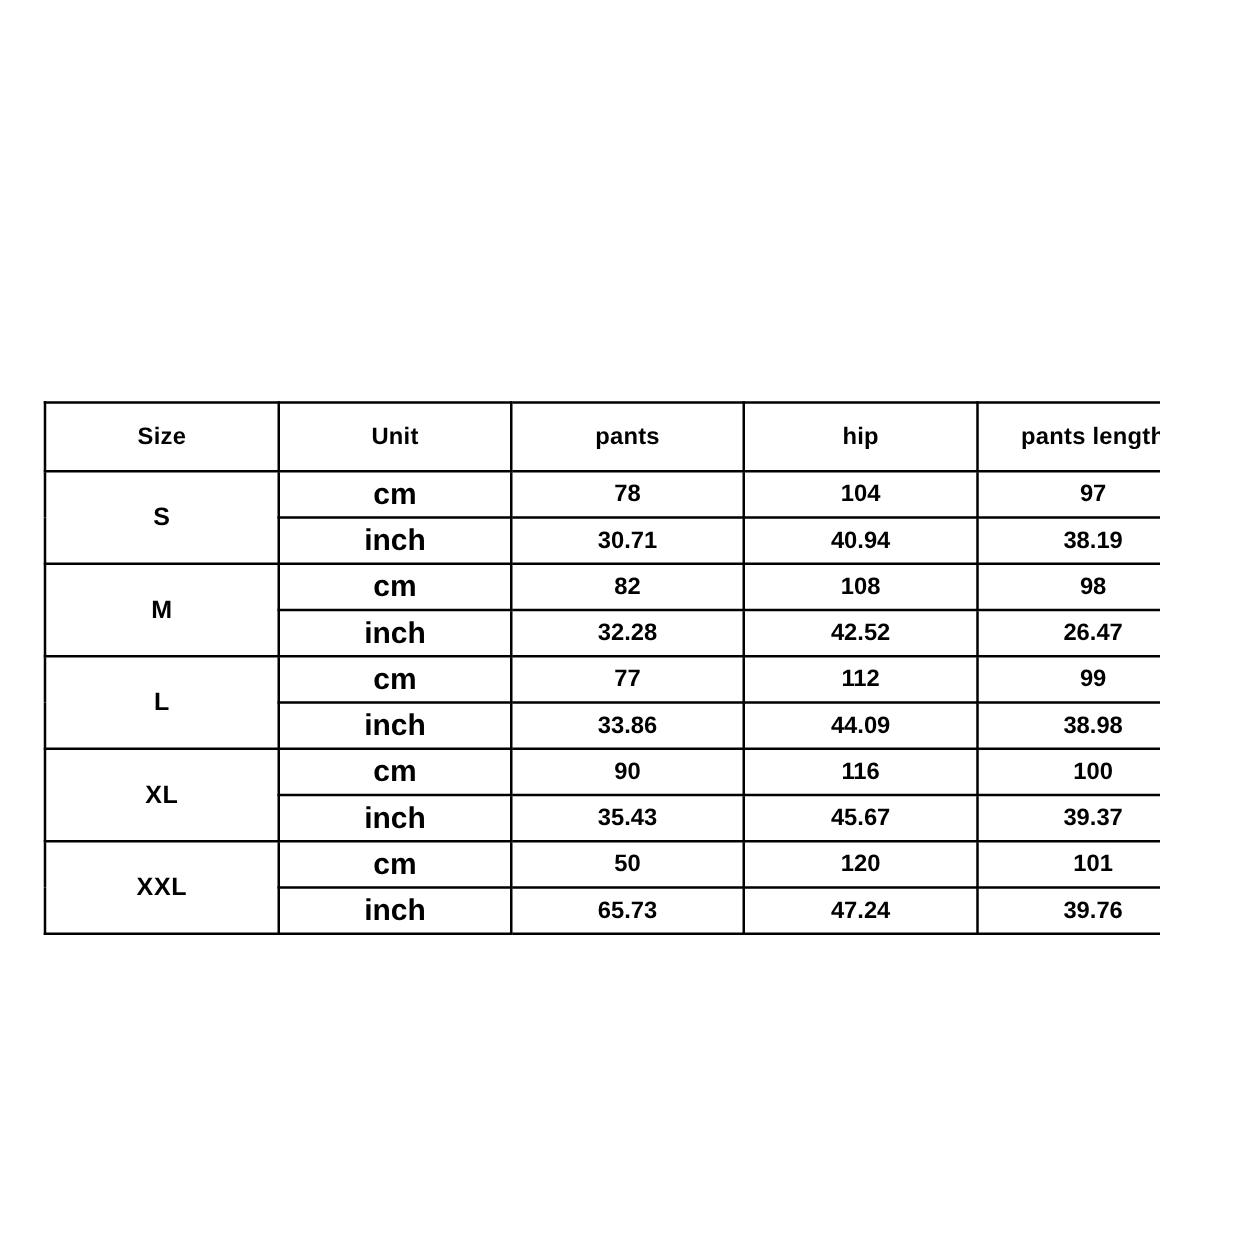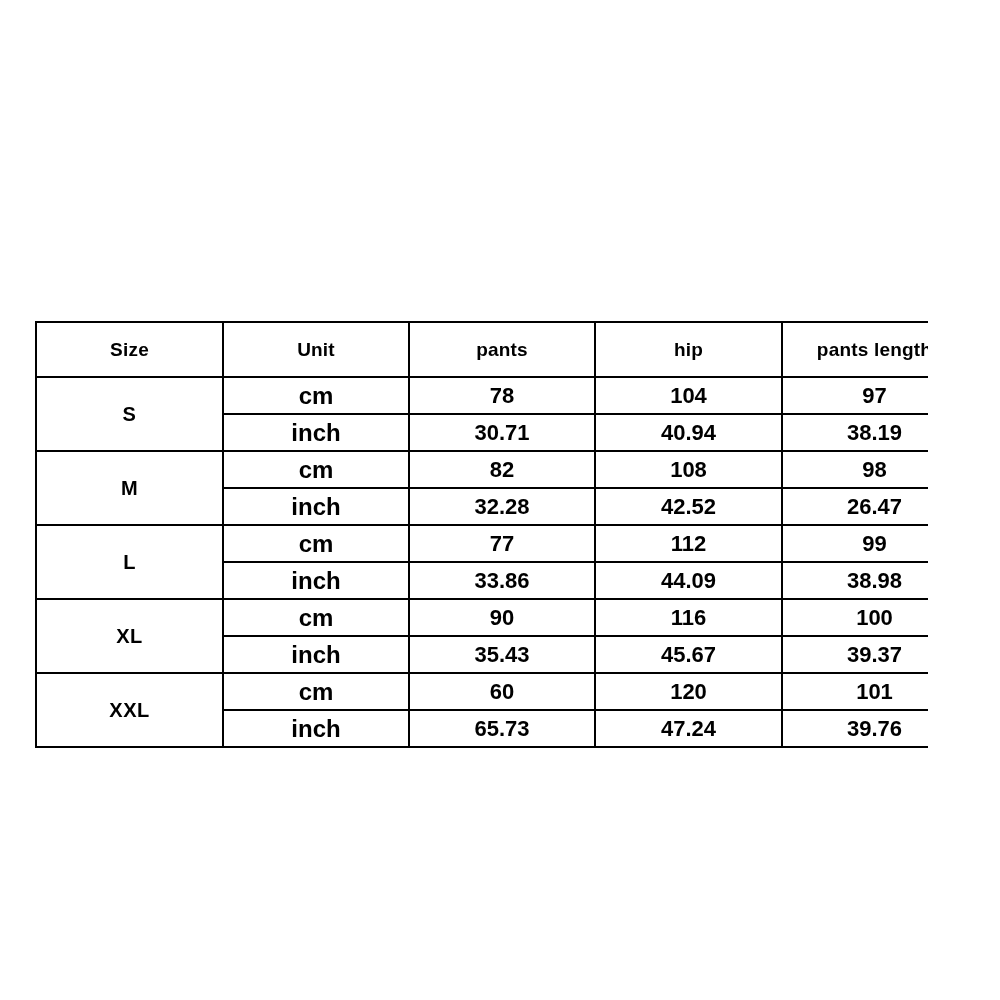--- a/index.html
+++ b/index.html
@@ -49,21 +49,21 @@
   thead th {
     height: 53px;
     font-size: 19px;
     letter-spacing: 0.2px;
   }
   thead th.hdr {
     background: #8DCE10;
   }
   tbody td {
     height: 35px;
-    font-size: 22px;
+    font-size: 19px;
   }
   tbody td.size-cell {
     font-size: 20px;
     letter-spacing: 0.5px;
   }
   tbody td.unit-cell {
     font-size: 24px;
   }
 </style>
 </head>
@@ -144,21 +144,21 @@
       <tr>
         <td class="unit-cell">inch</td>
         <td>35.43</td>
         <td>45.67</td>
         <td>39.37</td>
       </tr>
 
       <tr>
         <td class="size-cell" rowspan="2">XXL</td>
         <td class="unit-cell">cm</td>
-        <td>60</td>
+        <td>50</td>
         <td>120</td>
         <td>101</td>
       </tr>
       <tr>
         <td class="unit-cell">inch</td>
         <td>65.73</td>
         <td>47.24</td>
         <td>39.76</td>
       </tr>
     </tbody>

